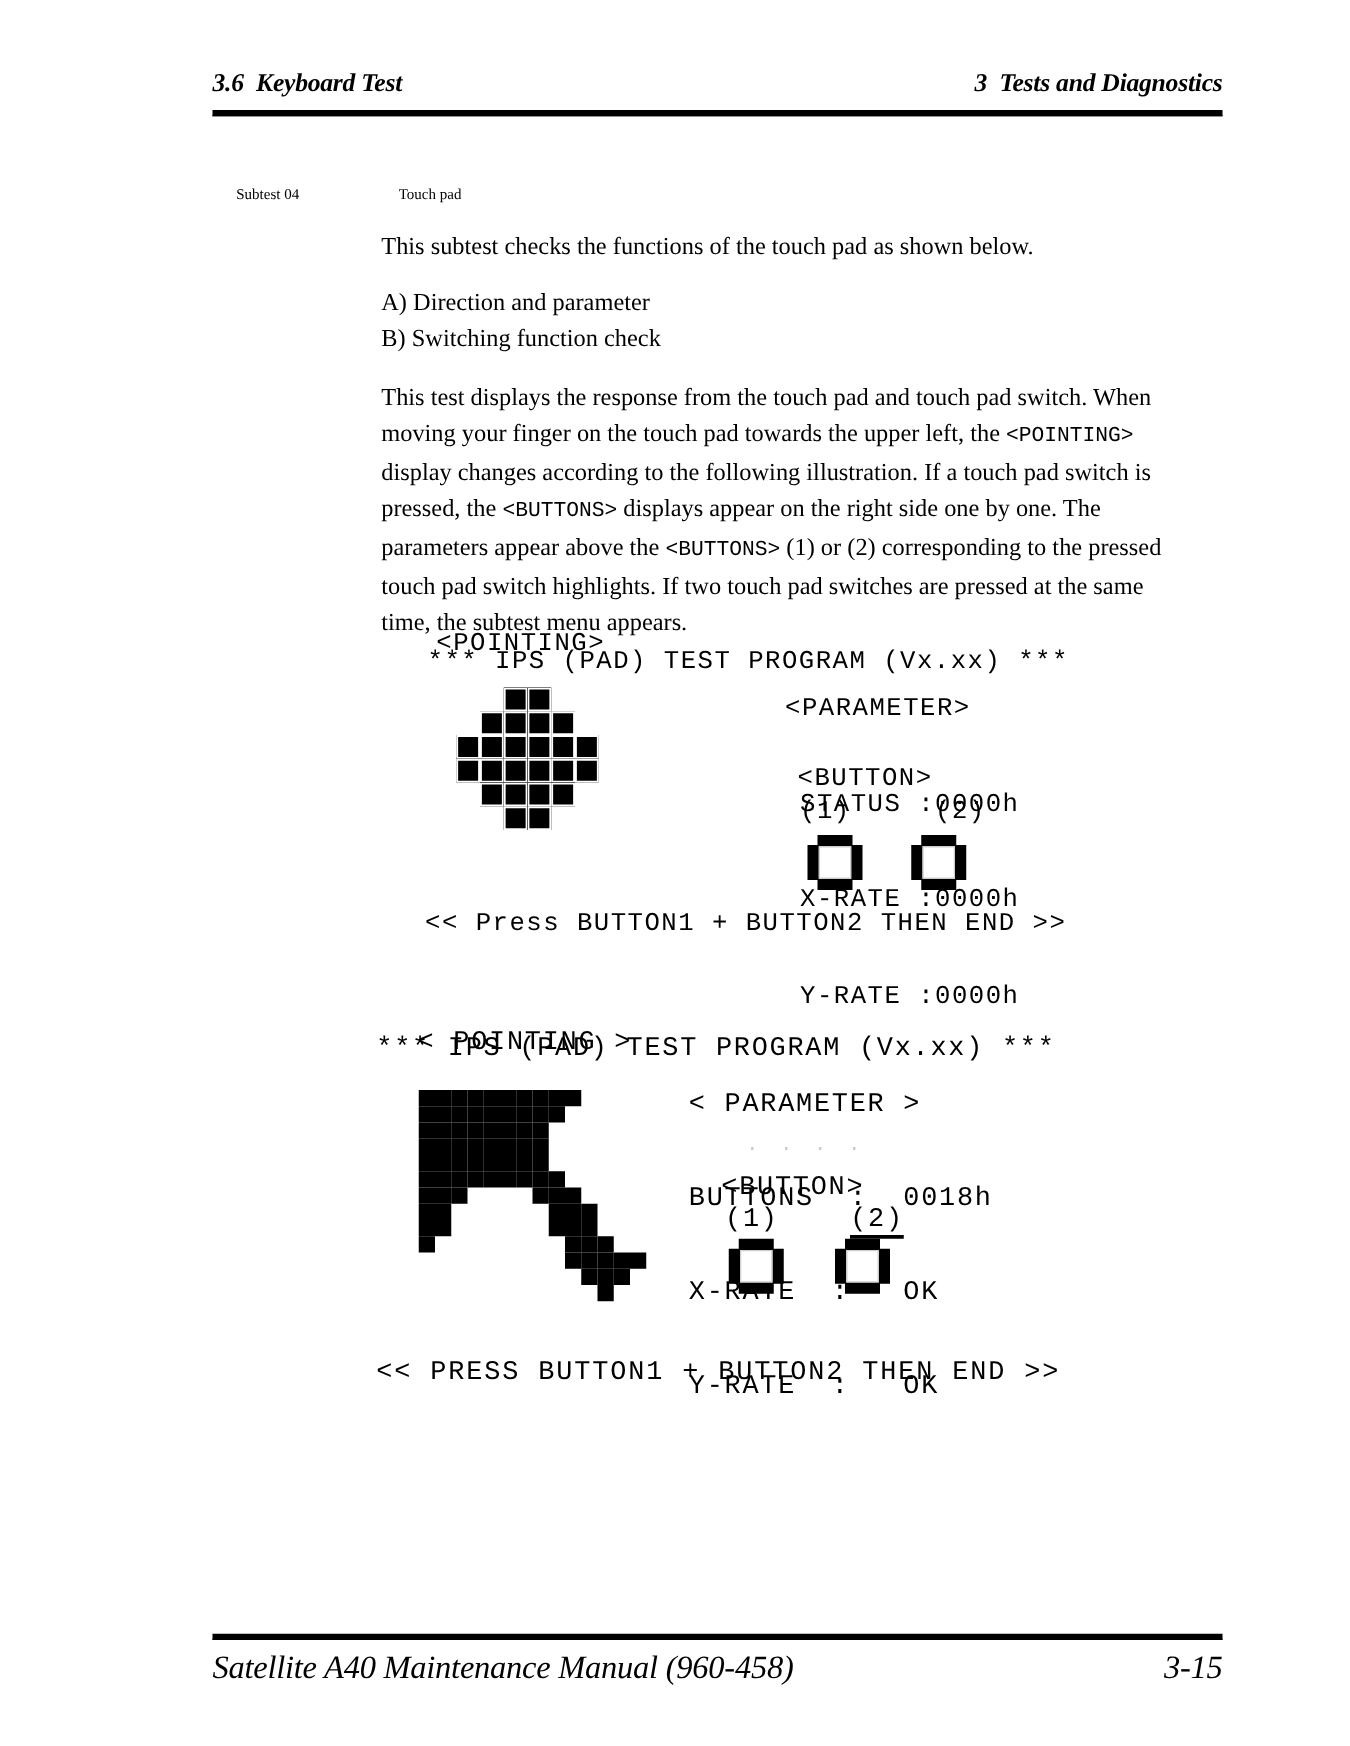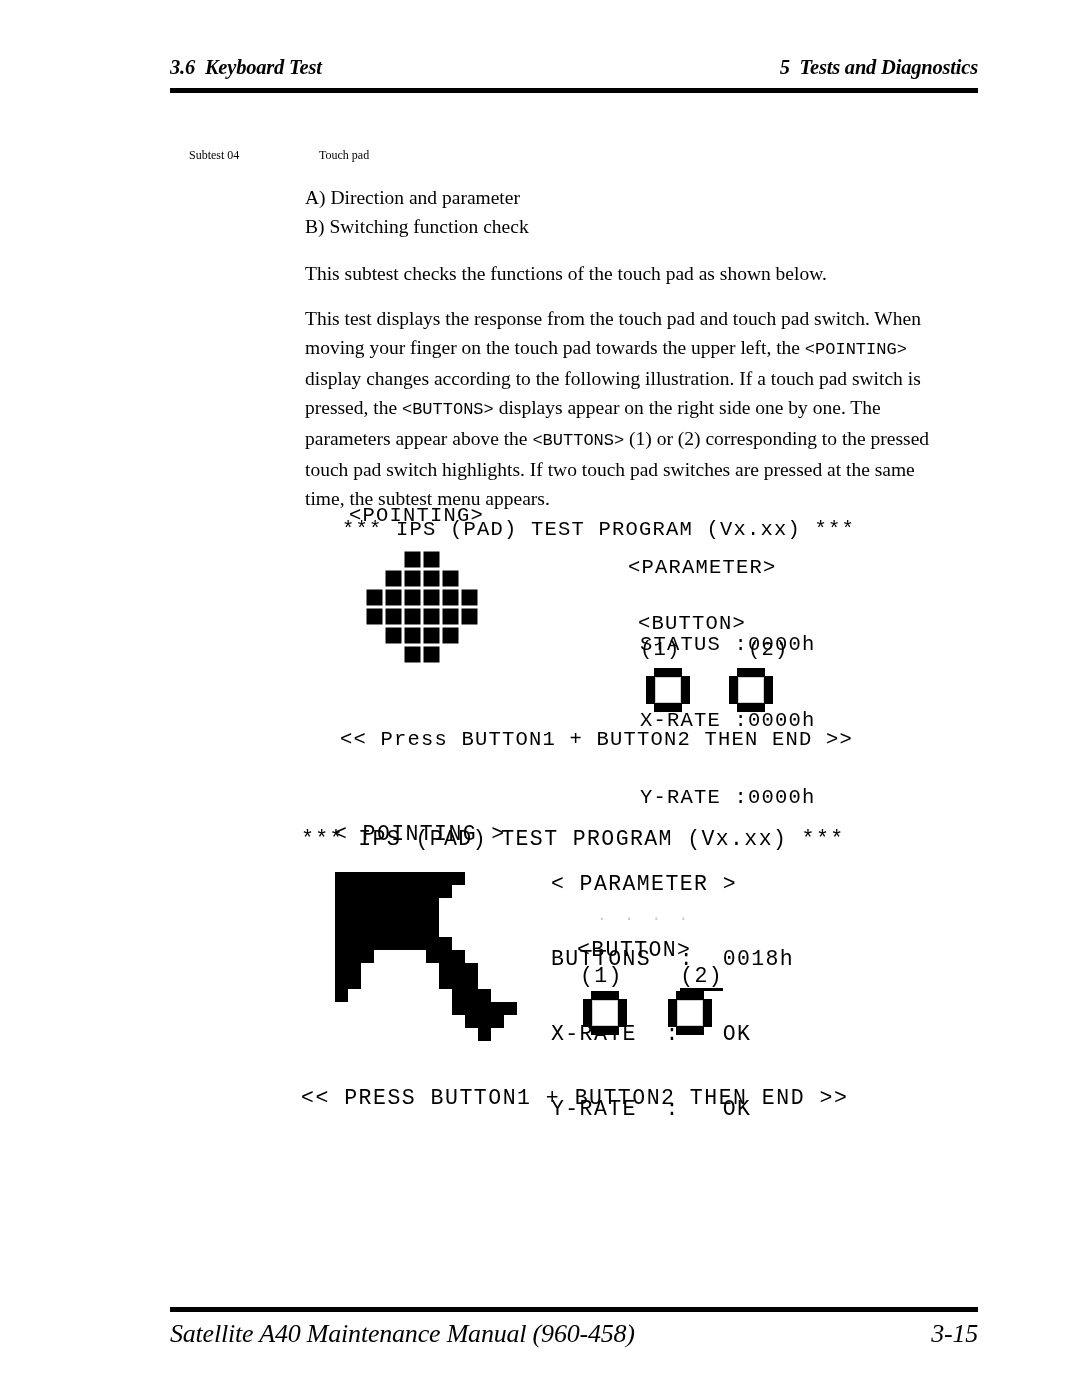--- a/index.html
+++ b/index.html
@@ -194,34 +194,34 @@
     letter-spacing: -0.2px;
   }
 </style>
 </head>
 <body>
 
 <div class="page">
 
   <div class="runhead">
     <span class="left">3.6  Keyboard Test</span>
-    <span class="right">5  Tests and Diagnostics</span>
+    <span class="right">3  Tests and Diagnostics</span>
   </div>
   <div class="rule-top"></div>
 
   <div class="subtest-row">
     <span class="label">Subtest 04</span><span>Touch pad</span>
   </div>
 
   <div class="body-col">
+    <p class="para tight">This subtest checks the functions of the touch pad as shown below.</p>
     <p class="para block2">
       <span>A) Direction and parameter</span><br>
       <span>B) Switching function check</span>
     </p>
-    <p class="para tight">This subtest checks the functions of the touch pad as shown below.</p>
     <p class="para"><span>This test displays the response from the touch pad and touch pad switch. When moving your finger on the touch pad towards the upper left, the </span><span class="mono-inline">&lt;POINTING&gt;</span><span> display changes according to the following illustration. If a touch pad switch is pressed, the </span><span class="mono-inline">&lt;BUTTONS&gt;</span><span> displays appear on the right side one by one. The parameters appear above the </span><span class="mono-inline">&lt;BUTTONS&gt;</span><span> (1) or (2) corresponding to the pressed touch pad switch highlights. If two touch pad switches are pressed at the same time, the subtest menu appears.</span></p>
   </div>
 
   <div class="screen" id="screen1">
     <div class="scr-line title">*** IPS (PAD) TEST PROGRAM (Vx.xx) ***</div>
 
     <div class="scr-line pointing-lbl">&lt;POINTING&gt;</div>
 
     <div class="param-col">
       <div class="scr-line">&lt;PARAMETER&gt;</div>

